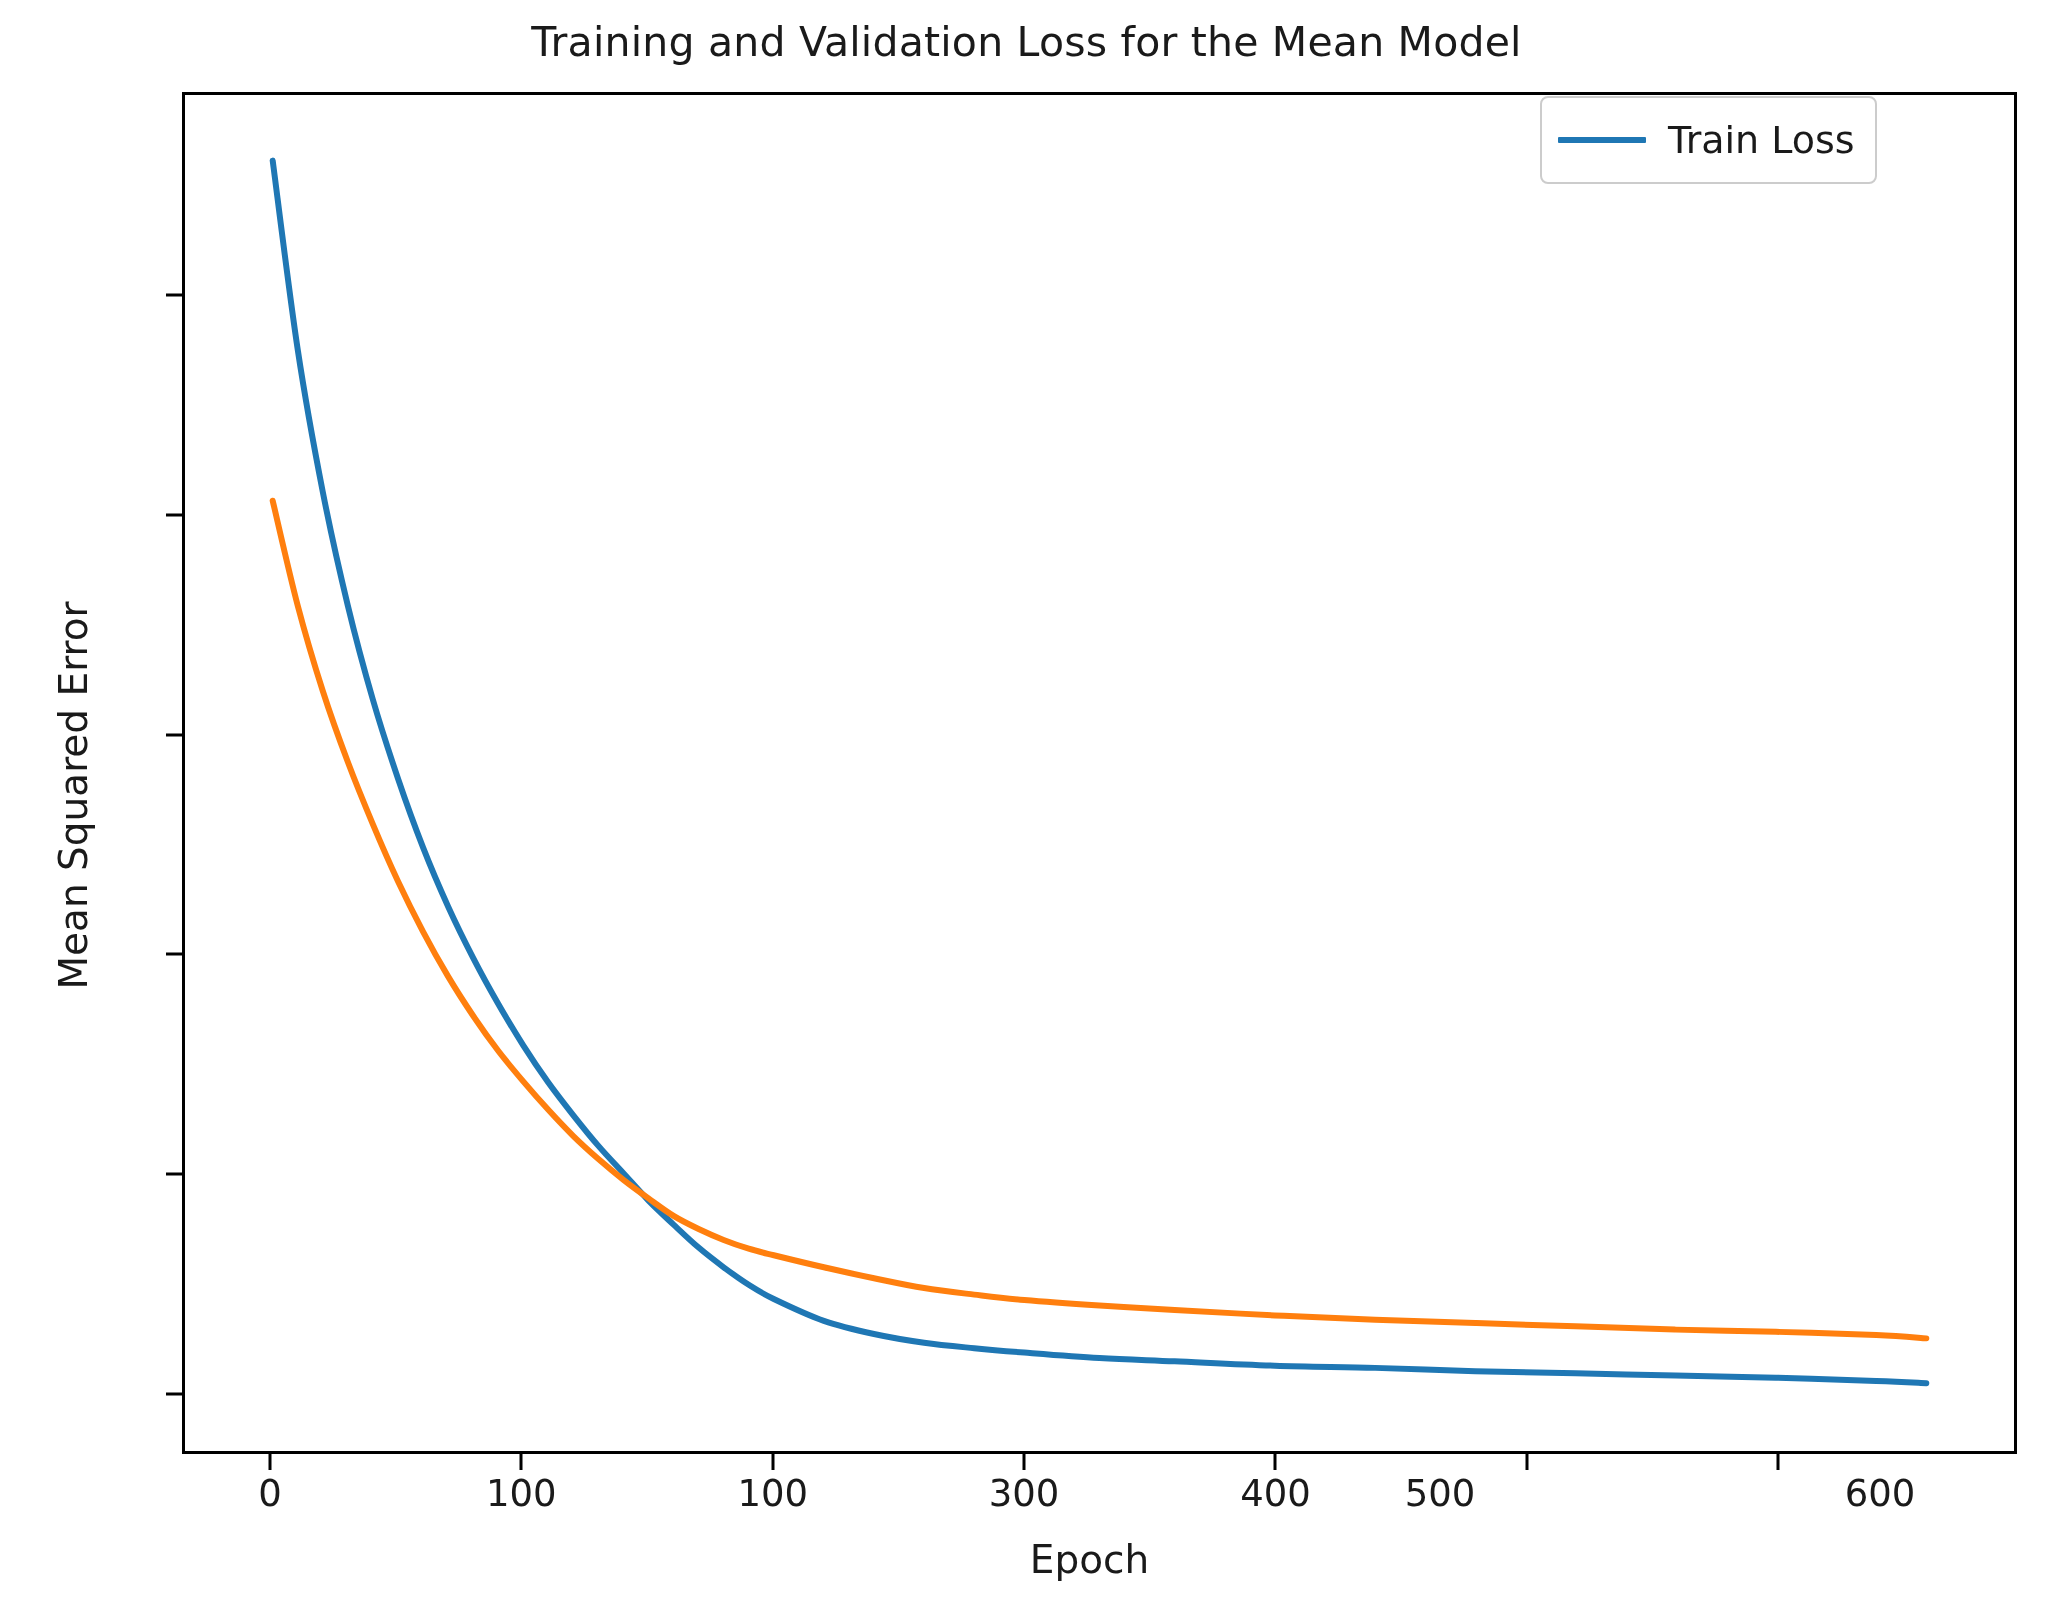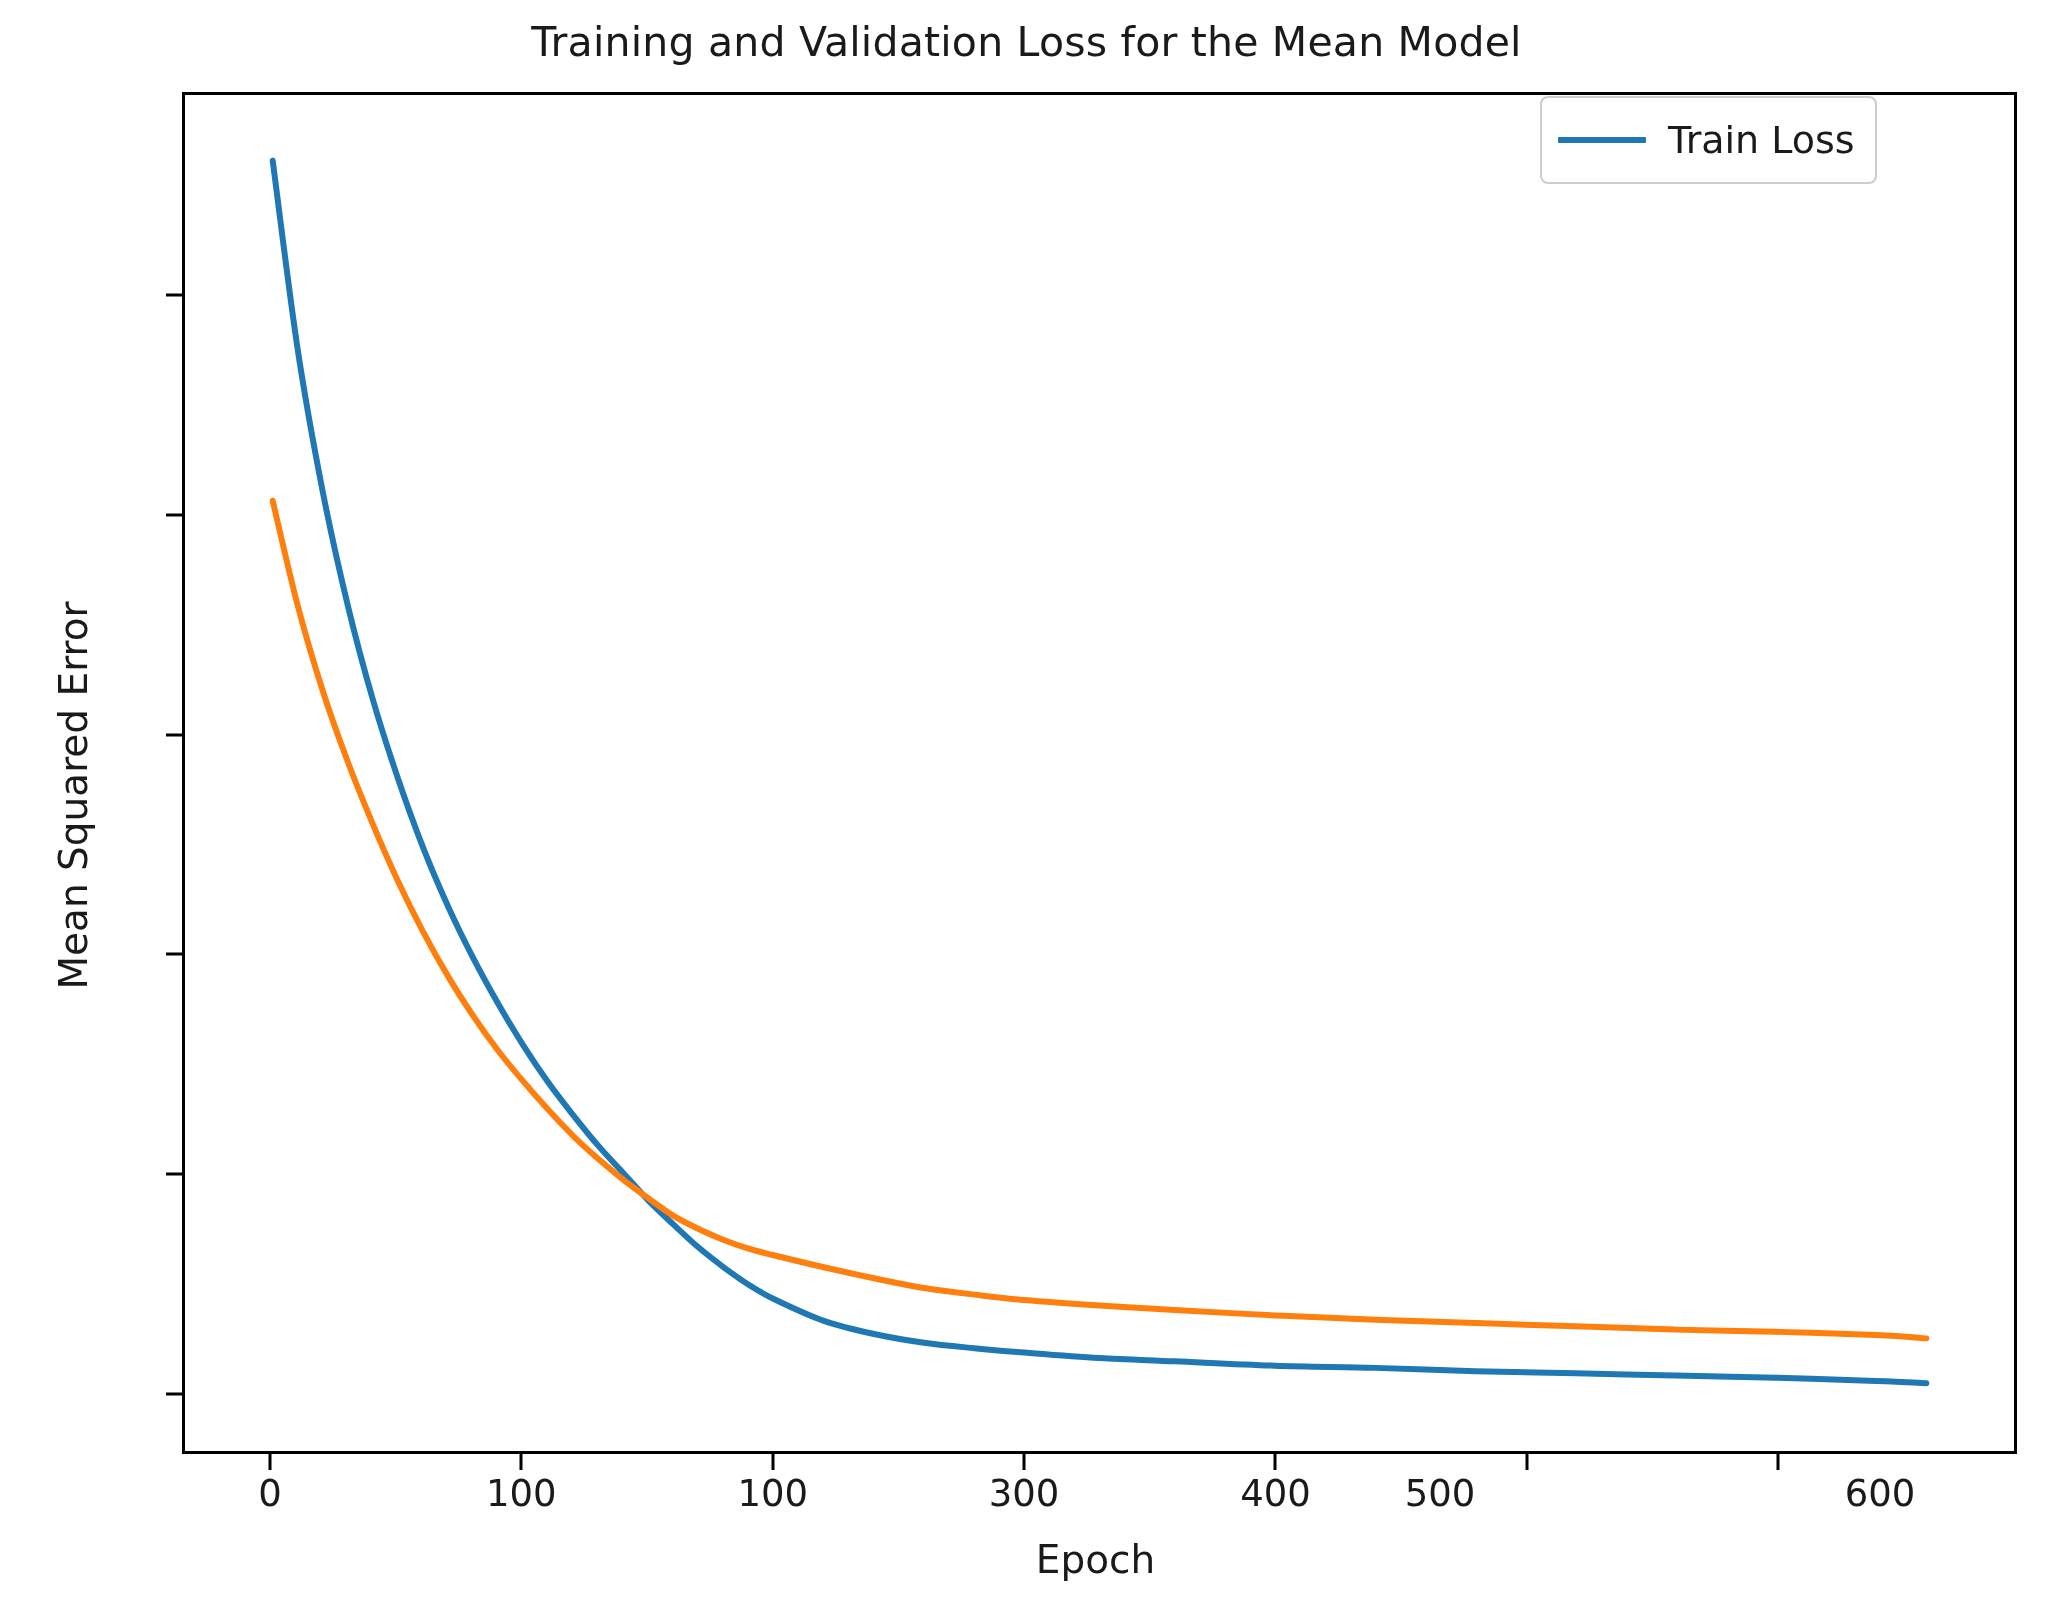--- a/index.html
+++ b/index.html
@@ -67,21 +67,21 @@
   .xtick-mark {
     position: absolute;
     top: 1454px;
     width: 3px;
     height: 16px;
     background: #000000;
     transform: translateX(-50%);
   }
   #xlabel {
     position: absolute;
-    left: 178px;
+    left: 172px;
     top: 1537px;
     width: 1835px;
     text-align: center;
     font-size: 39px;
     color: #1a1a1a;
   }
   #ylabel {
     position: absolute;
     left: -327px;
     top: 773px;

